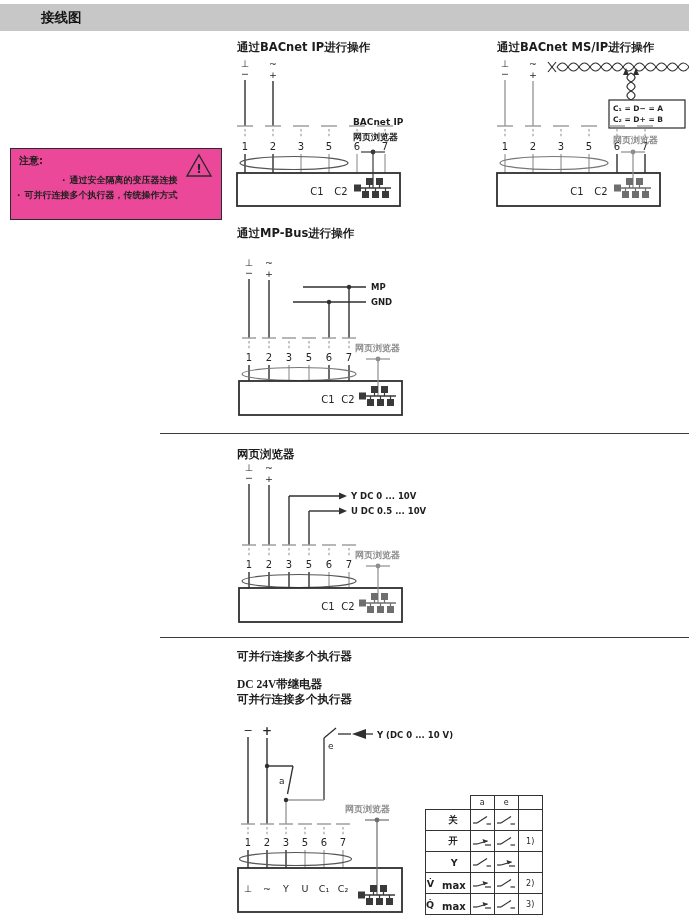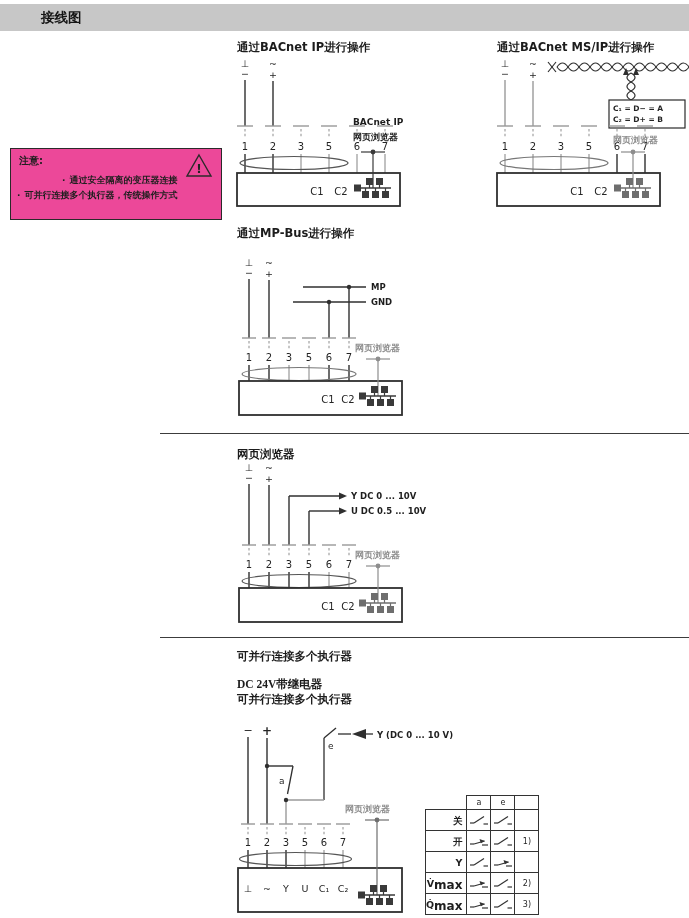--- a/index.html
+++ b/index.html
@@ -31,21 +31,21 @@
   text.wbdark{font-size:9px;font-weight:700;fill:#1d1d1d;}
   text.leg{font-size:7.5px;font-weight:700;}
   text.sw{font-size:9px;}
   text.boxt{font-size:9.5px;text-anchor:middle;}
   
   #ovt{left:425px;top:795px;border-collapse:collapse;background:#fff;}
   #ovt td,#ovt th{border:1px solid #333;padding:0;box-sizing:border-box;}
   #ovt th{width:24px;height:14px;font-size:8px;font-weight:400;text-align:center;}
   #ovt td.corner{border-top:none;border-left:none;background:transparent;}
   #ovt td.lbl{width:34px;height:21px;font-size:9.5px;font-weight:700;text-align:right;padding-right:4px;white-space:nowrap;}
-  #ovt td.lbl .sub{font-size:12px;position:relative;bottom:-2px;}
+  #ovt td.lbl .sub{font-size:10px;position:relative;bottom:-2px;margin-left:8px;}
   #ovt td.swcell{width:24px;height:21px;text-align:center;vertical-align:middle;}
   #ovt td.note{width:24px;font-size:8px;text-align:center;}
   #ovt .st-open,#ovt .st-closed{display:none;}
   #ovt td.swcell[data-state="open"] .st-open{display:inline;}
   #ovt td.swcell[data-state="closed"] .st-closed{display:inline;}
 </style>
 </head>
 <body>
 
 <div id="page">

